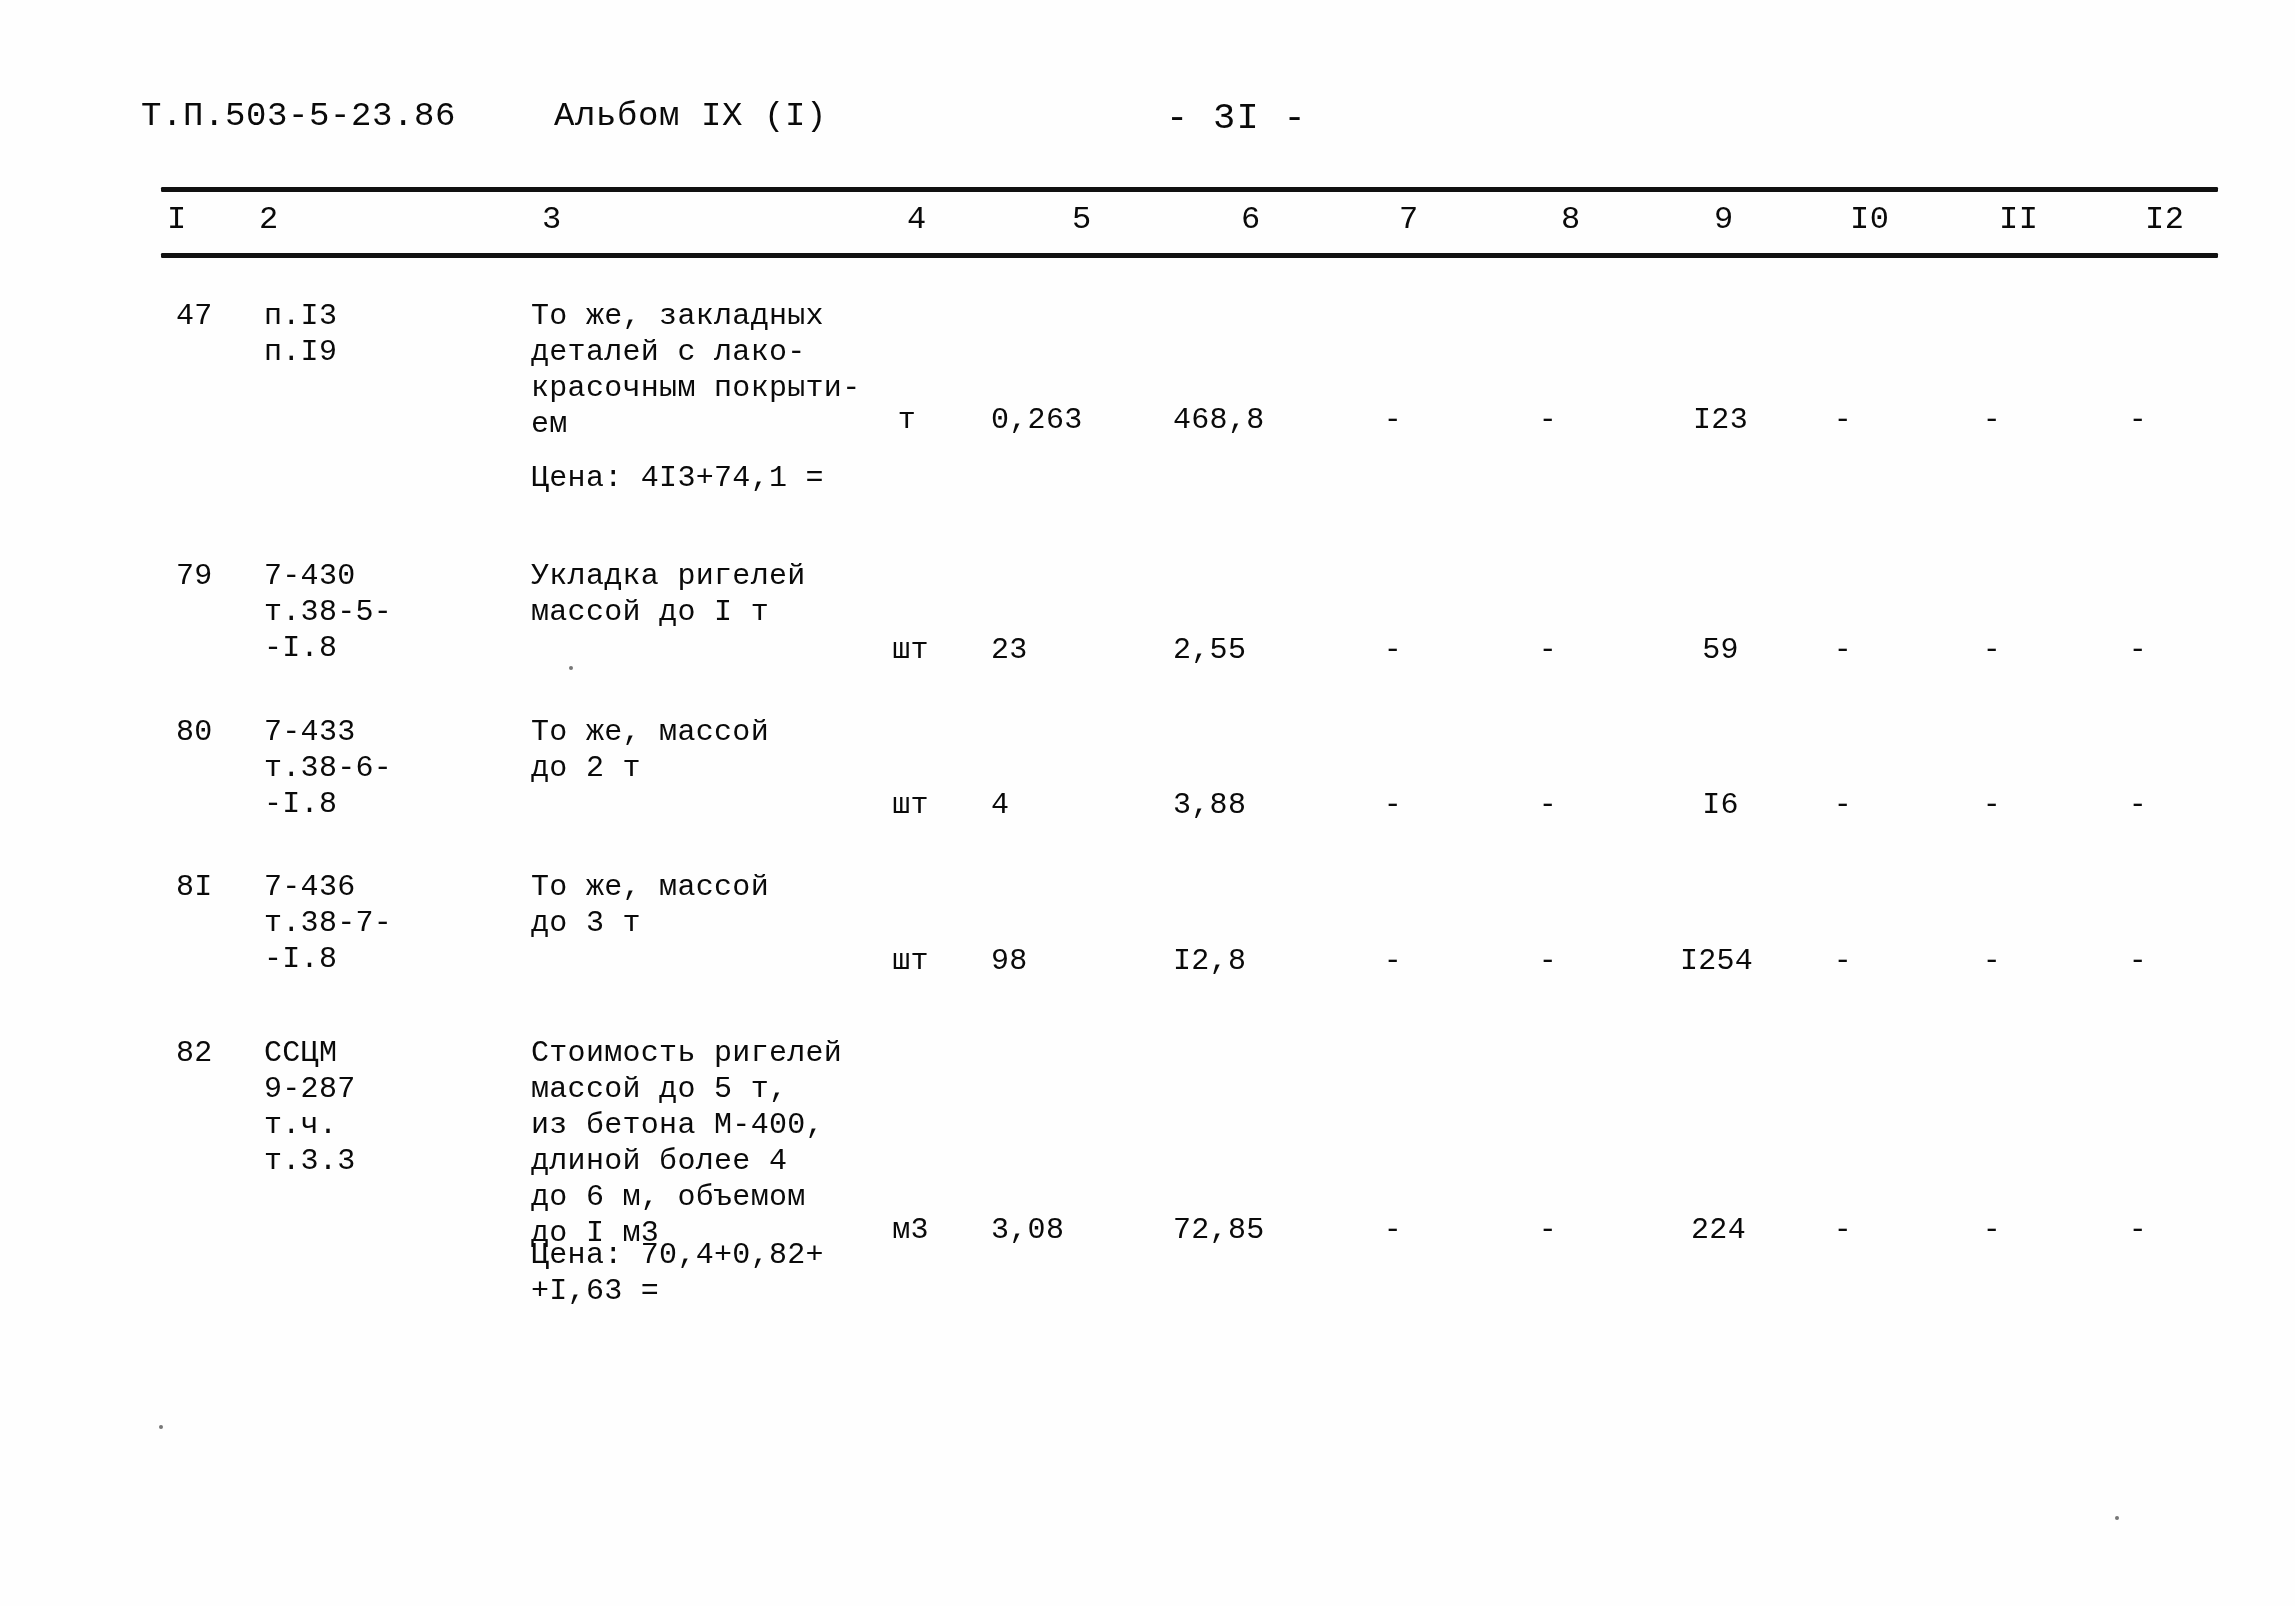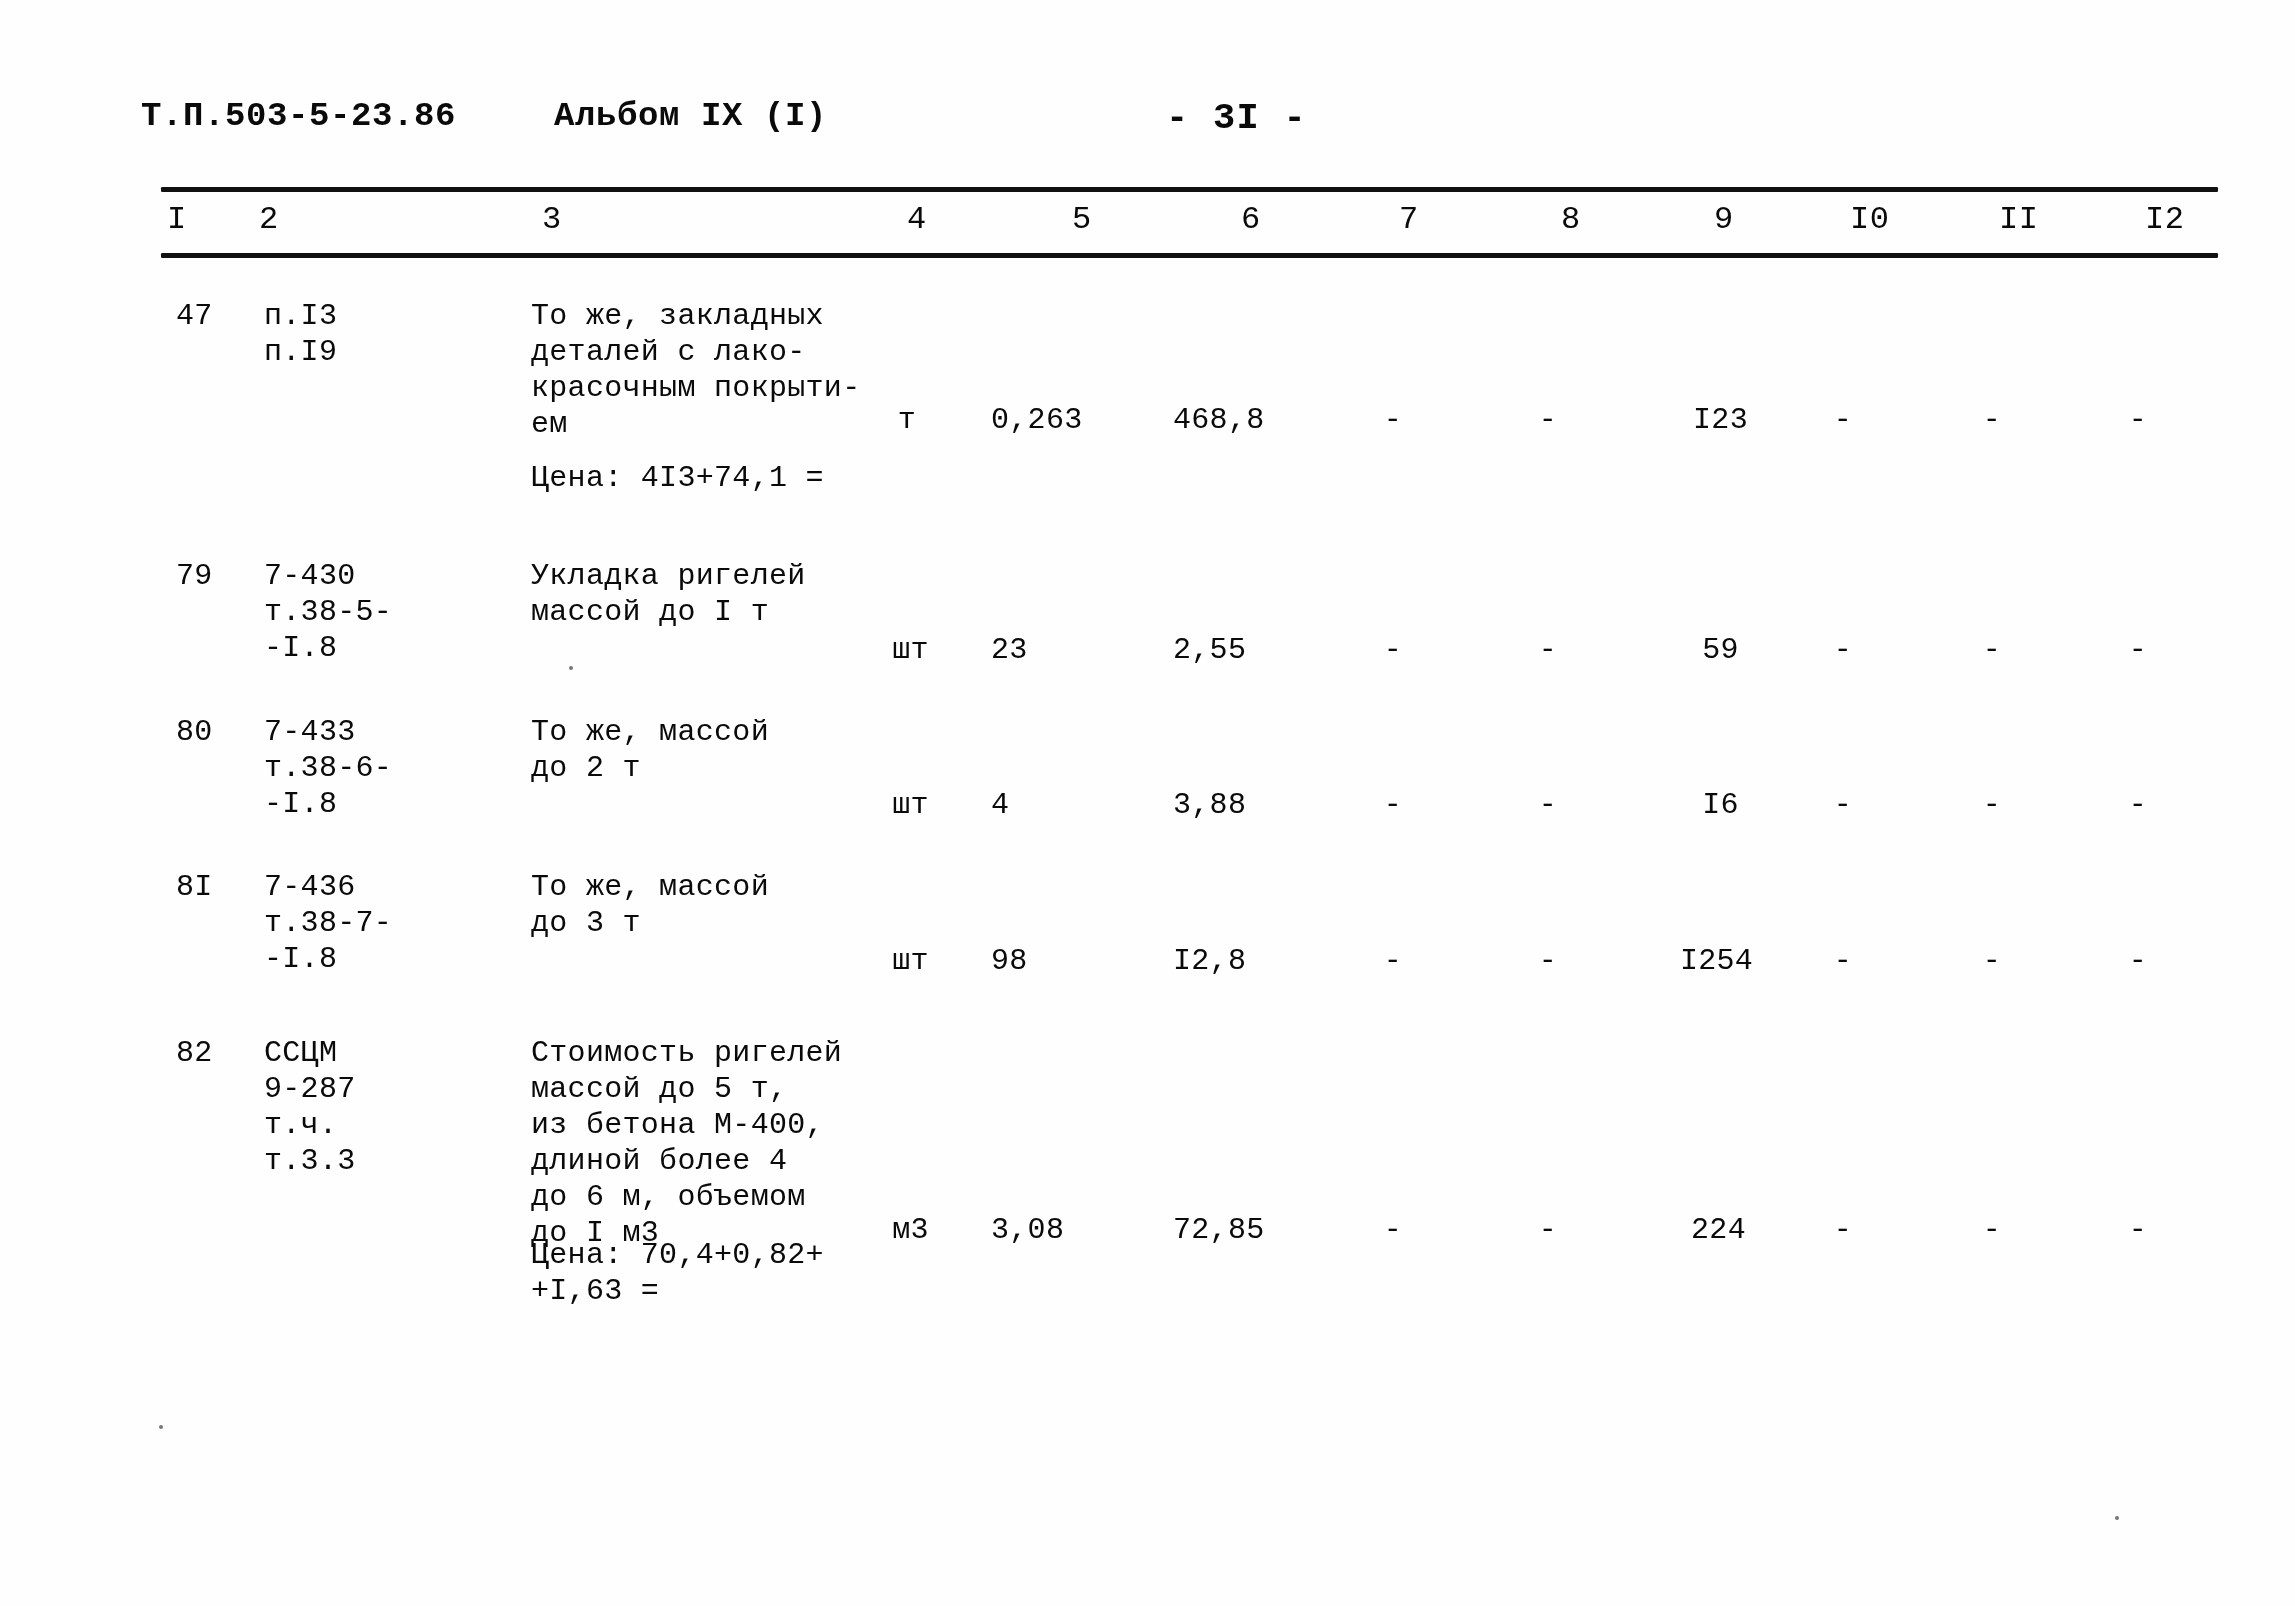--- a/index.html
+++ b/index.html
@@ -24,21 +24,20 @@
     height: 1607px;
     background: #fefefe;
   }
 
   
   .doc-header {
     position: absolute;
     left: 0; top: 97px;
     width: 1901px;
     height: 58px;
-    font-weight: bold;
   }
   .doc-code {
     position: absolute;
     left: 141px; top: 0;
     font-size: 34px;
     letter-spacing: 0.6px;
     white-space: nowrap;
   }
   .album {
     position: absolute;

